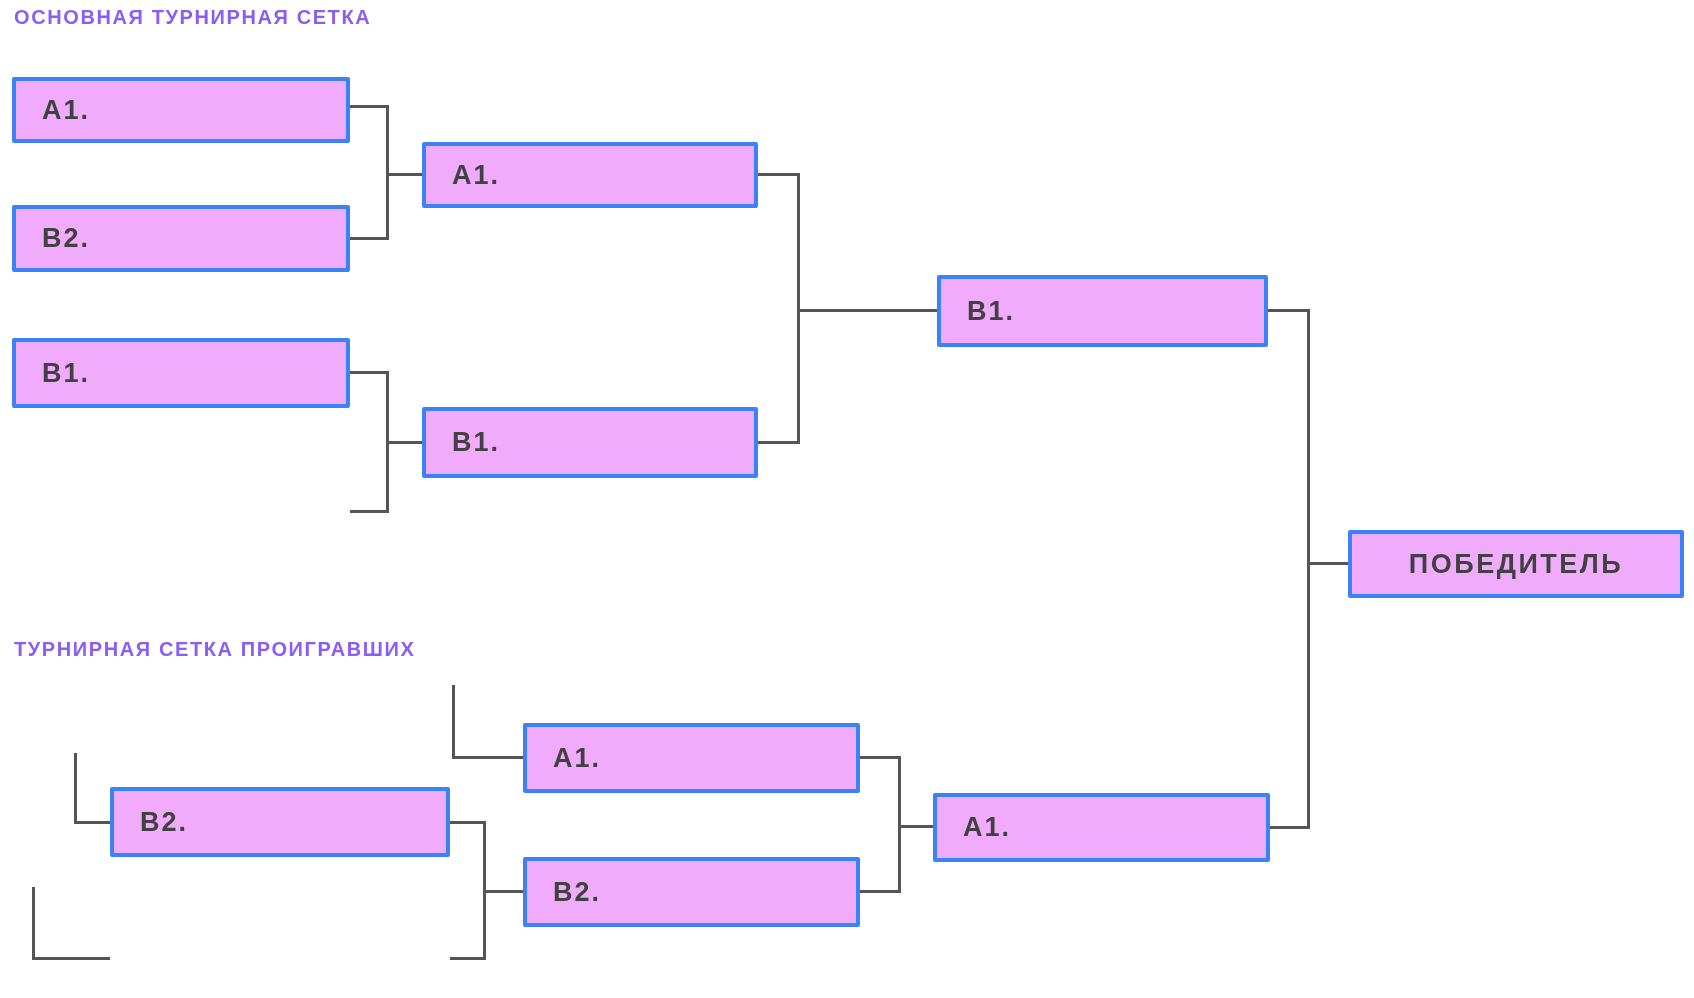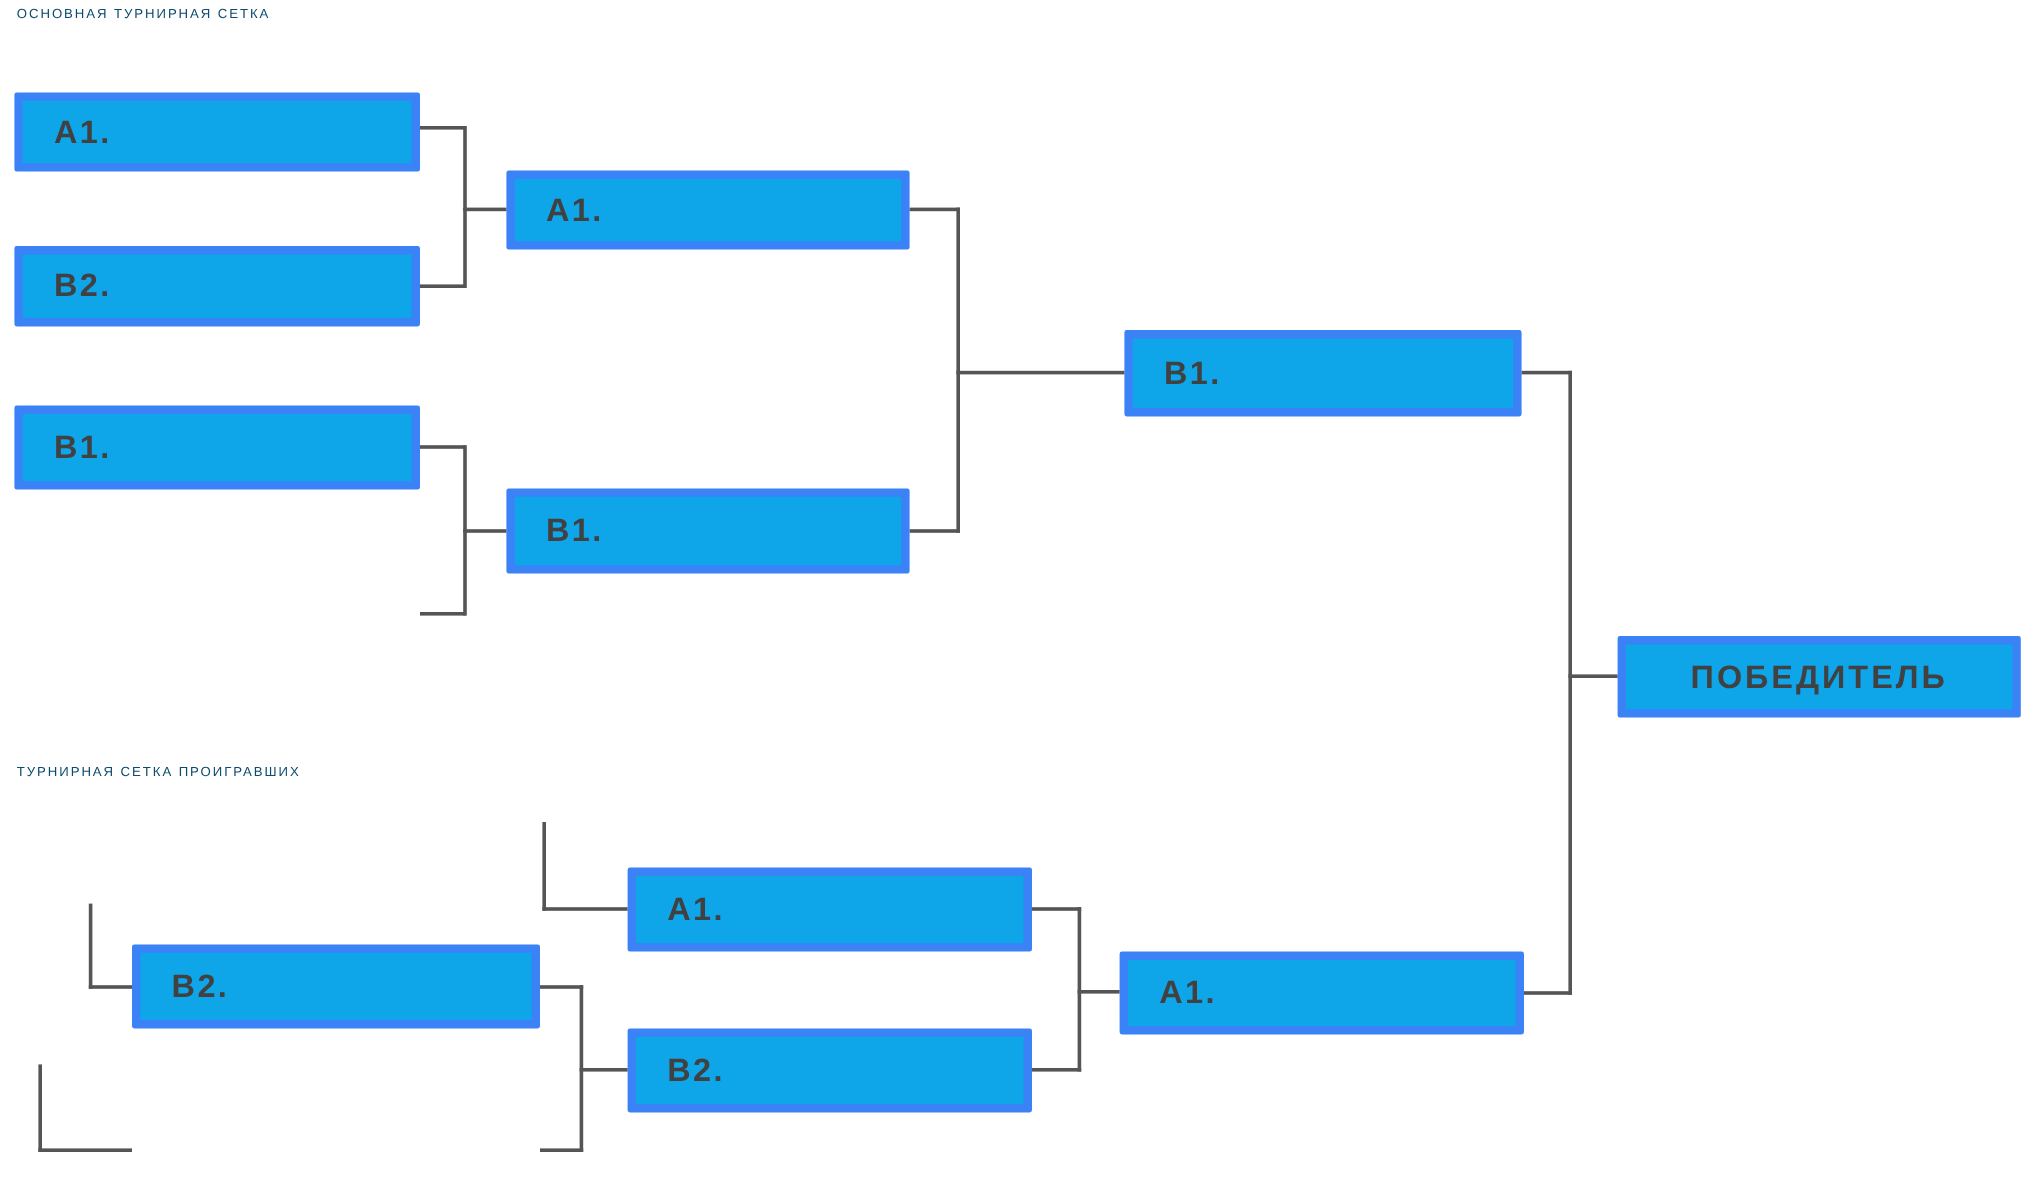--- a/index.html
+++ b/index.html
@@ -5,33 +5,33 @@
   html,body{margin:0;padding:0;background:#fff;}
   #stage{
     position:relative;
     width:1694px;height:998px;
     background:#ffffff;
     font-family:"Liberation Sans", sans-serif;
     overflow:hidden;
   }
   .section-title{
     position:absolute;
-    font-size:11px;
-    font-weight:400;
+    font-size:20px;
+    font-weight:700;
     letter-spacing:1.6px;
-    color:#0c4a6e;
+    color:#8b5cf6;
     white-space:nowrap;
   }
   #winners-title{left:14px;top:6px;}
   #losers-title{left:14px;top:638px;}
   .box{
     position:absolute;
     box-sizing:border-box;
-    background:#0ea5e9;
-    border:7px solid #3b82f6;
+    background:#f0abfc;
+    border:4px solid #3b82f6;
     border-radius:2px;
     display:flex;
     align-items:center;
     padding-left:26px;
     font-size:27px;
     font-weight:700;
     letter-spacing:2px;
     color:#414141;
     white-space:nowrap;
   }

